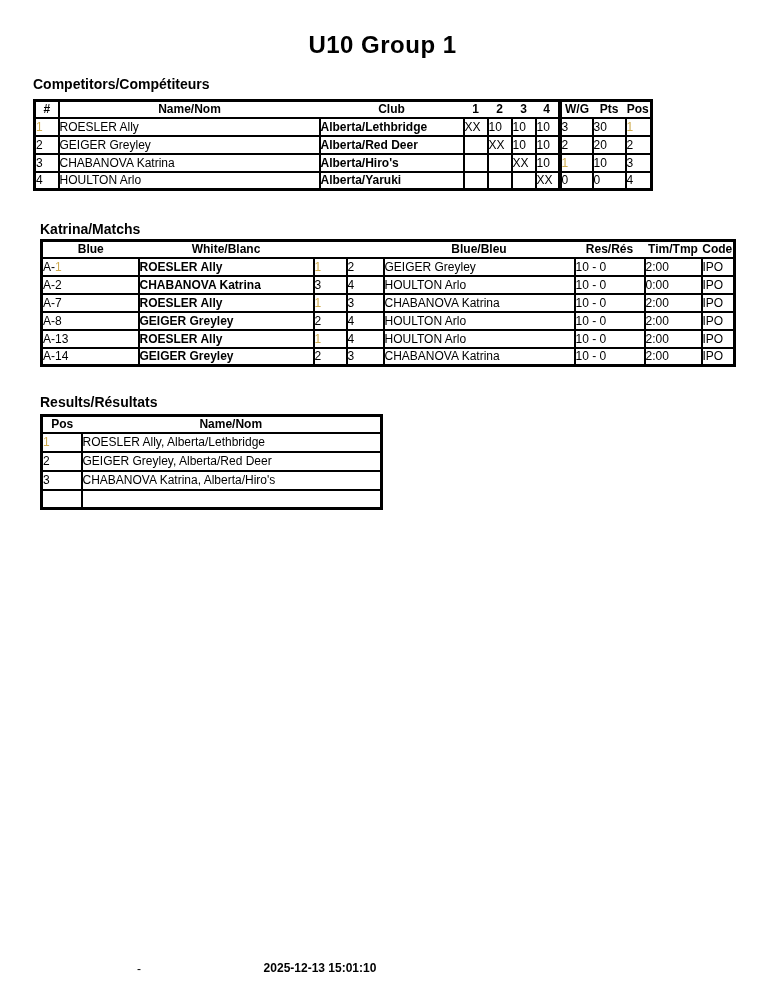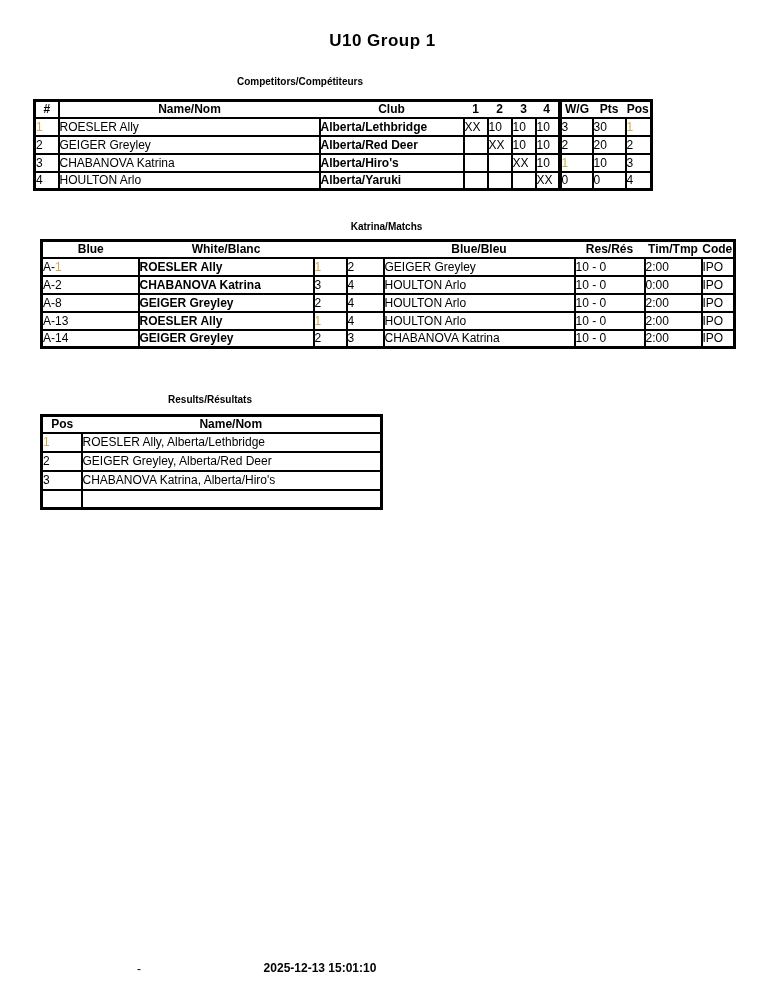--- a/index.html
+++ b/index.html
@@ -14,29 +14,29 @@
     font-family: "Liberation Sans", sans-serif;
     color: #000;
     overflow: hidden;
   }
   .page-title {
     position: absolute;
     top: 31px;
     left: 0;
     width: 765px;
     text-align: center;
-    font-size: 17px;
+    font-size: 24px;
     font-weight: bold;
     letter-spacing: 0.5px;
   }
   .sec-head {
     position: absolute;
-    font-size: 10px;
+    font-size: 14px;
     font-weight: bold;
-    text-align: center;
+    text-align: left;
     white-space: nowrap;
   }
   #competitors-head { top: 76px;  left: 33px; width: 534px; }
   #matches-head     { top: 221px; left: 40px; width: 693px; }
   #results-head     { top: 394px; left: 40px; width: 340px; }
 
   table.tbl {
     position: absolute;
     border-collapse: collapse;
     table-layout: fixed;
@@ -224,20 +224,30 @@
       <td class="pad7"><span>A-</span><span>2</span></td>
       <td class="pad10 bold">CHABANOVA Katrina</td>
       <td class="ctr"><span>3</span></td>
       <td class="ctr"><span>4</span></td>
       <td class="pad10">HOULTON Arlo</td>
       <td class="ctr">10 - 0</td>
       <td class="ctr">0:00</td>
       <td class="ctr">IPO</td>
     </tr>
     <tr>
+      <td class="pad7"><span>A-</span><span>7</span></td>
+      <td class="pad10 bold">ROESLER Ally</td>
+      <td class="ctr"><span style="color: rgb(207, 172, 80);">1</span></td>
+      <td class="ctr"><span>3</span></td>
+      <td class="pad10">CHABANOVA Katrina</td>
+      <td class="ctr">10 - 0</td>
+      <td class="ctr">2:00</td>
+      <td class="ctr">IPO</td>
+    </tr>
+    <tr>
       <td class="pad7"><span>A-</span><span>8</span></td>
       <td class="pad10 bold">GEIGER Greyley</td>
       <td class="ctr"><span>2</span></td>
       <td class="ctr"><span>4</span></td>
       <td class="pad10">HOULTON Arlo</td>
       <td class="ctr">10 - 0</td>
       <td class="ctr">2:00</td>
       <td class="ctr">IPO</td>
     </tr>
     <tr>

